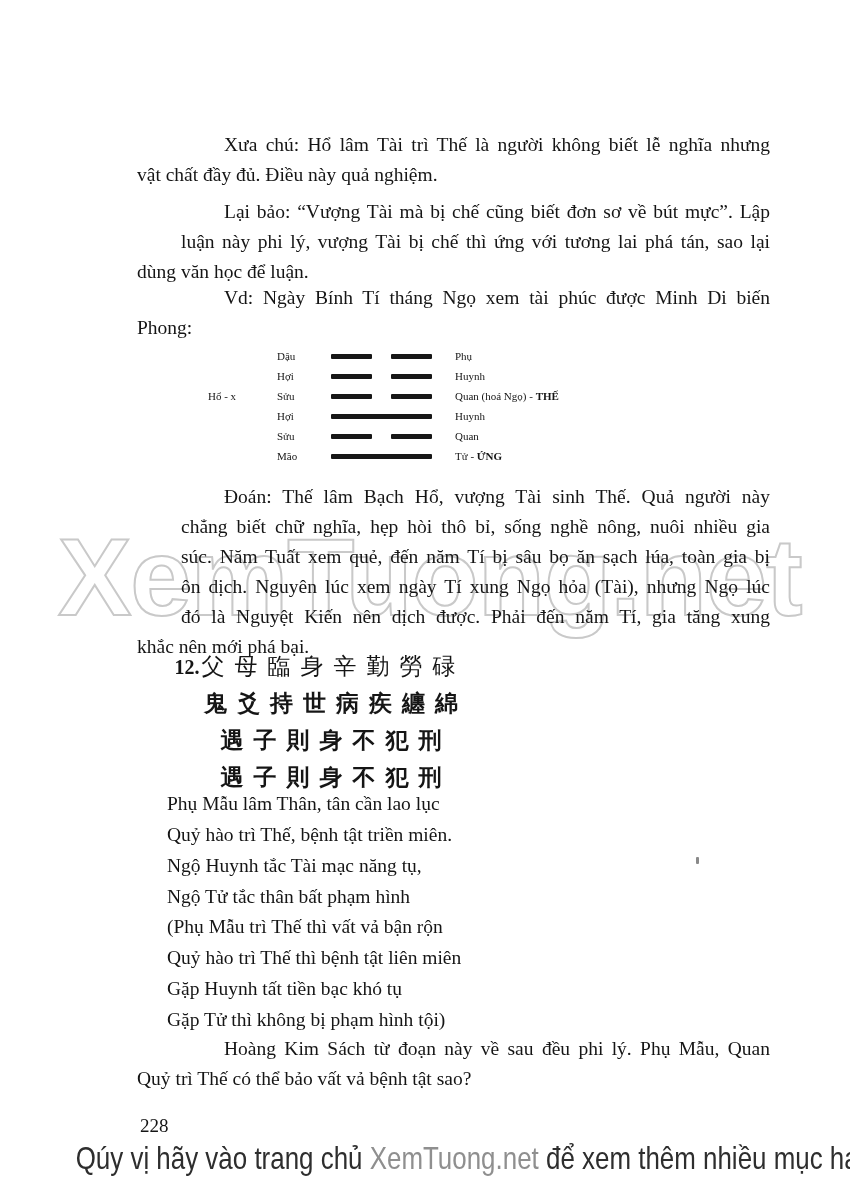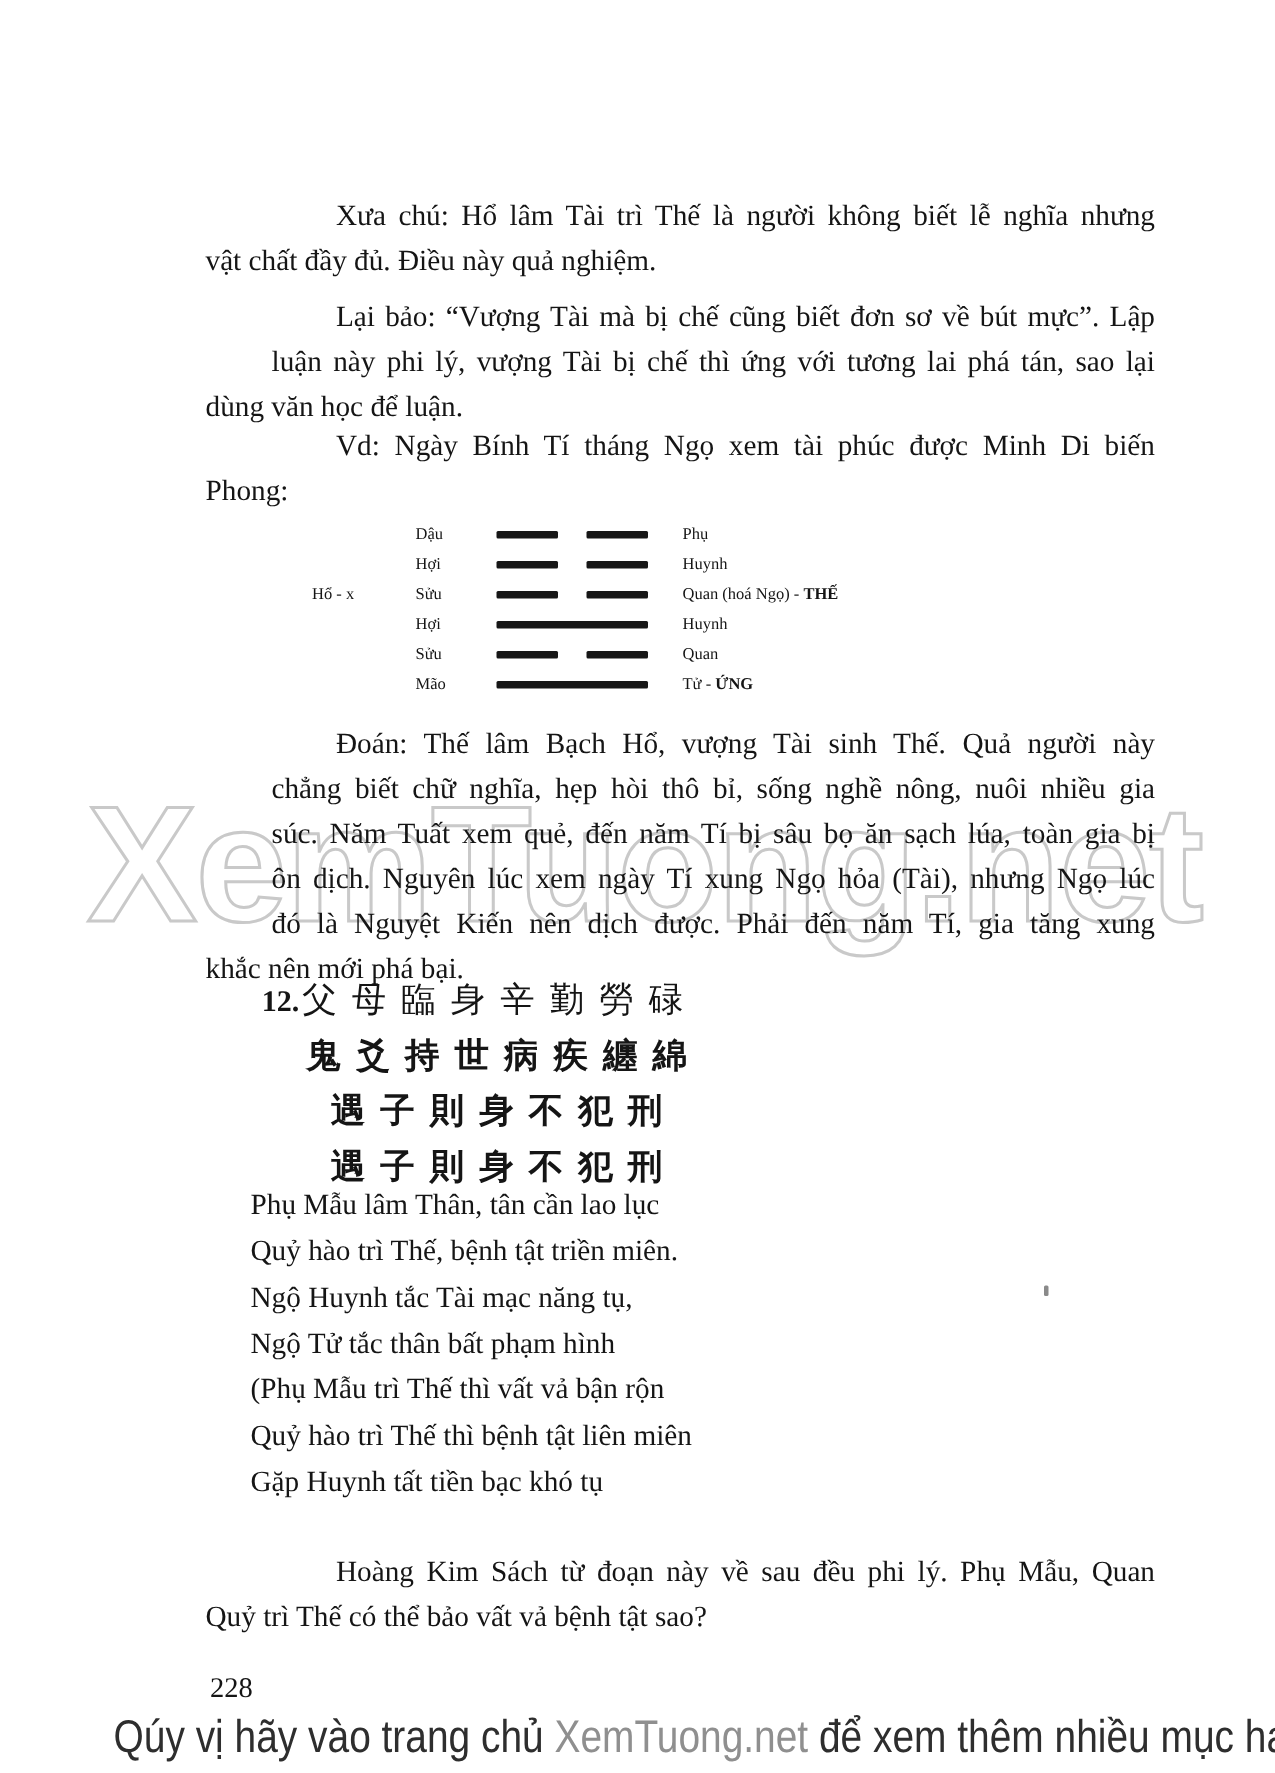--- a/index.html
+++ b/index.html
@@ -171,20 +171,21 @@
     <div class="line">Phụ Mẫu lâm Thân, tân cần lao lục</div>
     <div class="line">Quỷ hào trì Thế, bệnh tật triền miên.</div>
     <div class="line">Ngộ Huynh tắc Tài mạc năng tụ,</div>
     <div class="line">Ngộ Tử tắc thân bất phạm hình</div>
   </div>
 
   <div class="blk verse" style="left:167px;top:911px">
     <div class="line">(Phụ Mẫu trì Thế thì vất vả bận rộn</div>
     <div class="line">Quỷ hào trì Thế thì bệnh tật liên miên</div>
     <div class="line">Gặp Huynh tất tiền bạc khó tụ</div>
+    <div class="line">Gặp Tử thì không bị phạm hình tội)</div>
   </div>
 
   <div class="blk para" style="top:1034px">
     <div class="line j ind">Hoàng Kim Sách từ đoạn này về sau đều phi lý. Phụ Mẫu, Quan</div>
     <div class="line">Quỷ trì Thế có thể bảo vất vả bệnh tật sao?</div>
   </div>
 
   <div class="blk pagenum">228</div>
 
   <div class="speck"></div>

